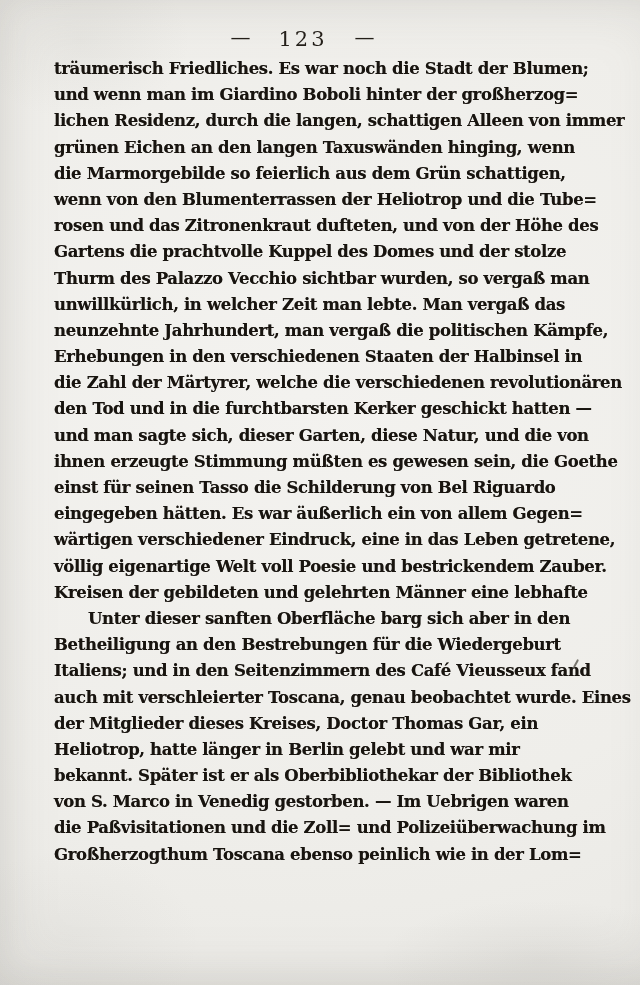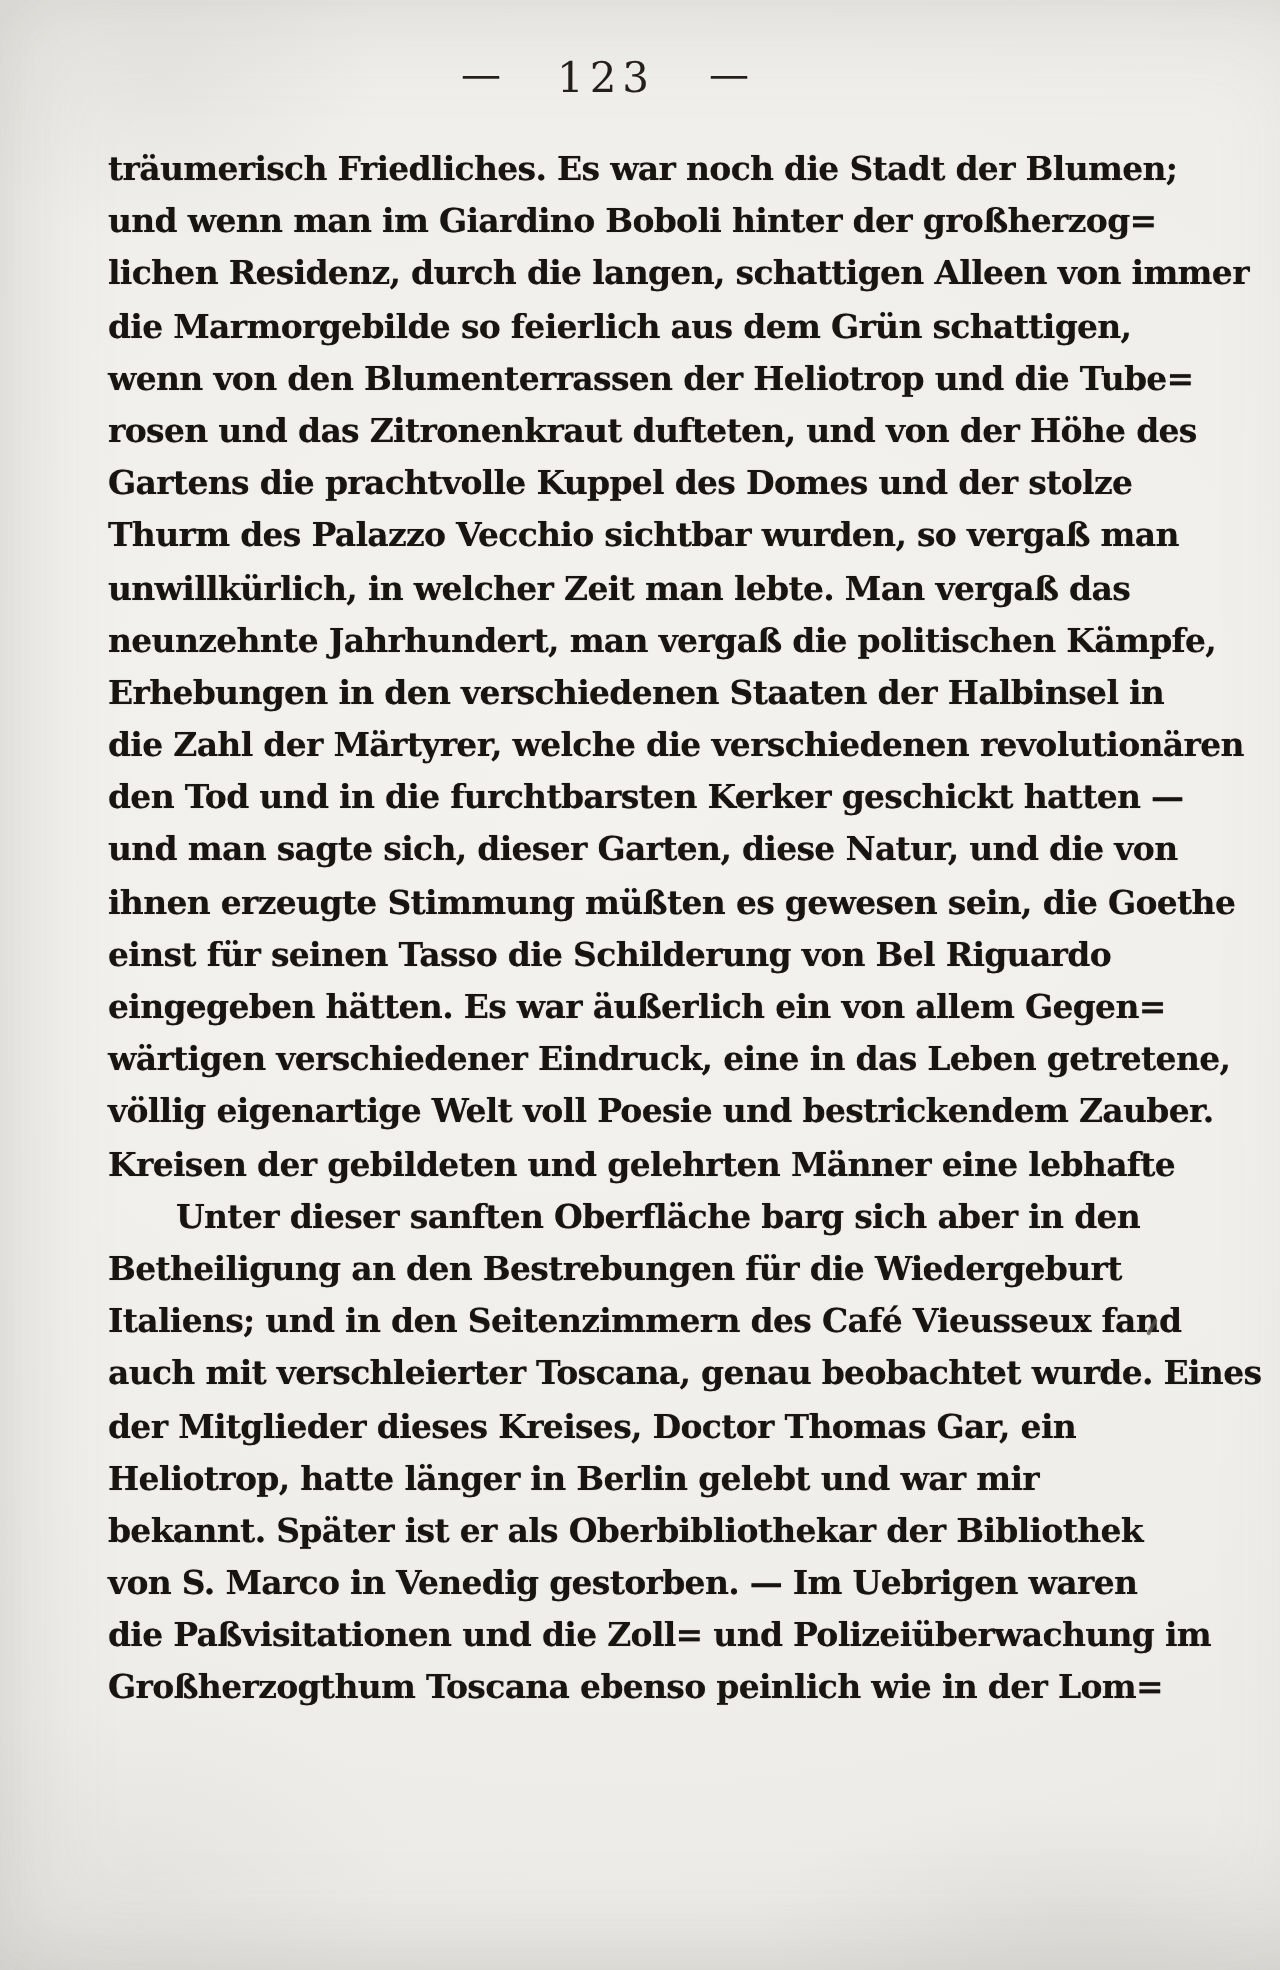--- a/index.html
+++ b/index.html
@@ -27,21 +27,21 @@
     text-align:center;
     font-size:20px;
     letter-spacing:1px;
     color:#241f19;
   }
   .header .dash{display:inline-block;transform:translateY(-2px);}
   .header .pagenum{display:inline-block;margin:0 27px;letter-spacing:3px;font-size:21px;}
 
   .textblock{
     position:absolute;
-    left:54px;top:72px;width:507px;
+    left:54px;top:56px;width:507px;
   }
   .line{
     height:26.2px;
     line-height:26.2px;
     font-size:16.5px;
     font-weight:700;
     letter-spacing:-0.35px;
     white-space:nowrap;
     text-align:justify;
     text-align-last:justify;
@@ -71,20 +71,21 @@
   <div class="blotch b3"></div>
 
   <div class="header">
     <span class="dash">—</span><span class="pagenum">123</span><span class="dash">—</span>
   </div>
 
   <div class="textblock">
     <div class="line">träumerisch Friedliches.  Es war noch die Stadt der Blumen;</div>
     <div class="line">und wenn man im Giardino Boboli hinter der großherzog=</div>
     <div class="line">lichen Residenz, durch die langen, schattigen Alleen von immer</div>
+    <div class="line">grünen Eichen an den langen Taxuswänden hinging, wenn</div>
     <div class="line">die Marmorgebilde so feierlich aus dem Grün schattigen,</div>
     <div class="line">wenn von den Blumenterrassen der Heliotrop und die Tube=</div>
     <div class="line">rosen und das Zitronenkraut dufteten, und von der Höhe des</div>
     <div class="line">Gartens die prachtvolle Kuppel des Domes und der stolze</div>
     <div class="line">Thurm des Palazzo Vecchio sichtbar wurden, so vergaß man</div>
     <div class="line">unwillkürlich, in welcher Zeit man lebte.  Man vergaß das</div>
     <div class="line">neunzehnte Jahrhundert, man vergaß die politischen Kämpfe,</div>
     <div class="line">Erhebungen in den verschiedenen Staaten der Halbinsel in</div>
     <div class="line">die Zahl der Märtyrer, welche die verschiedenen revolutionären</div>
     <div class="line">den Tod und in die furchtbarsten Kerker geschickt hatten —</div>

